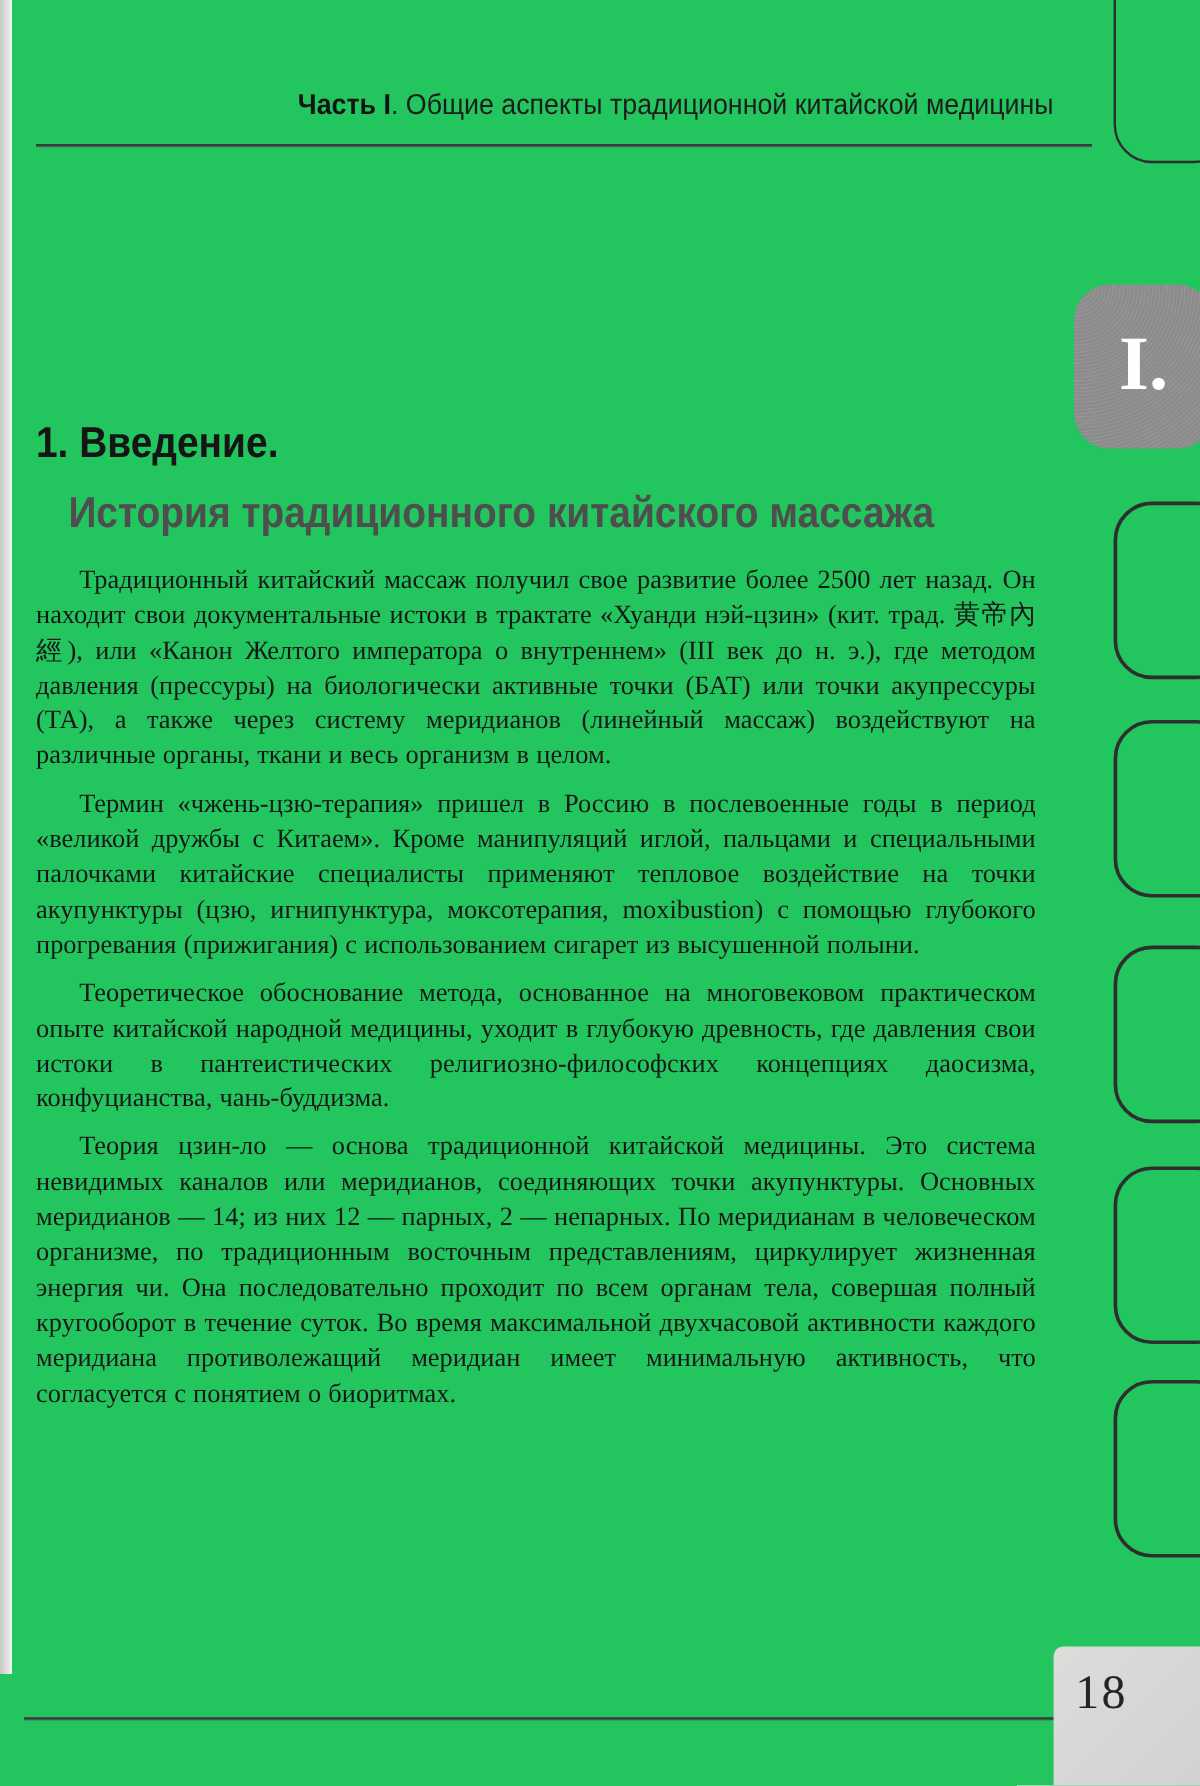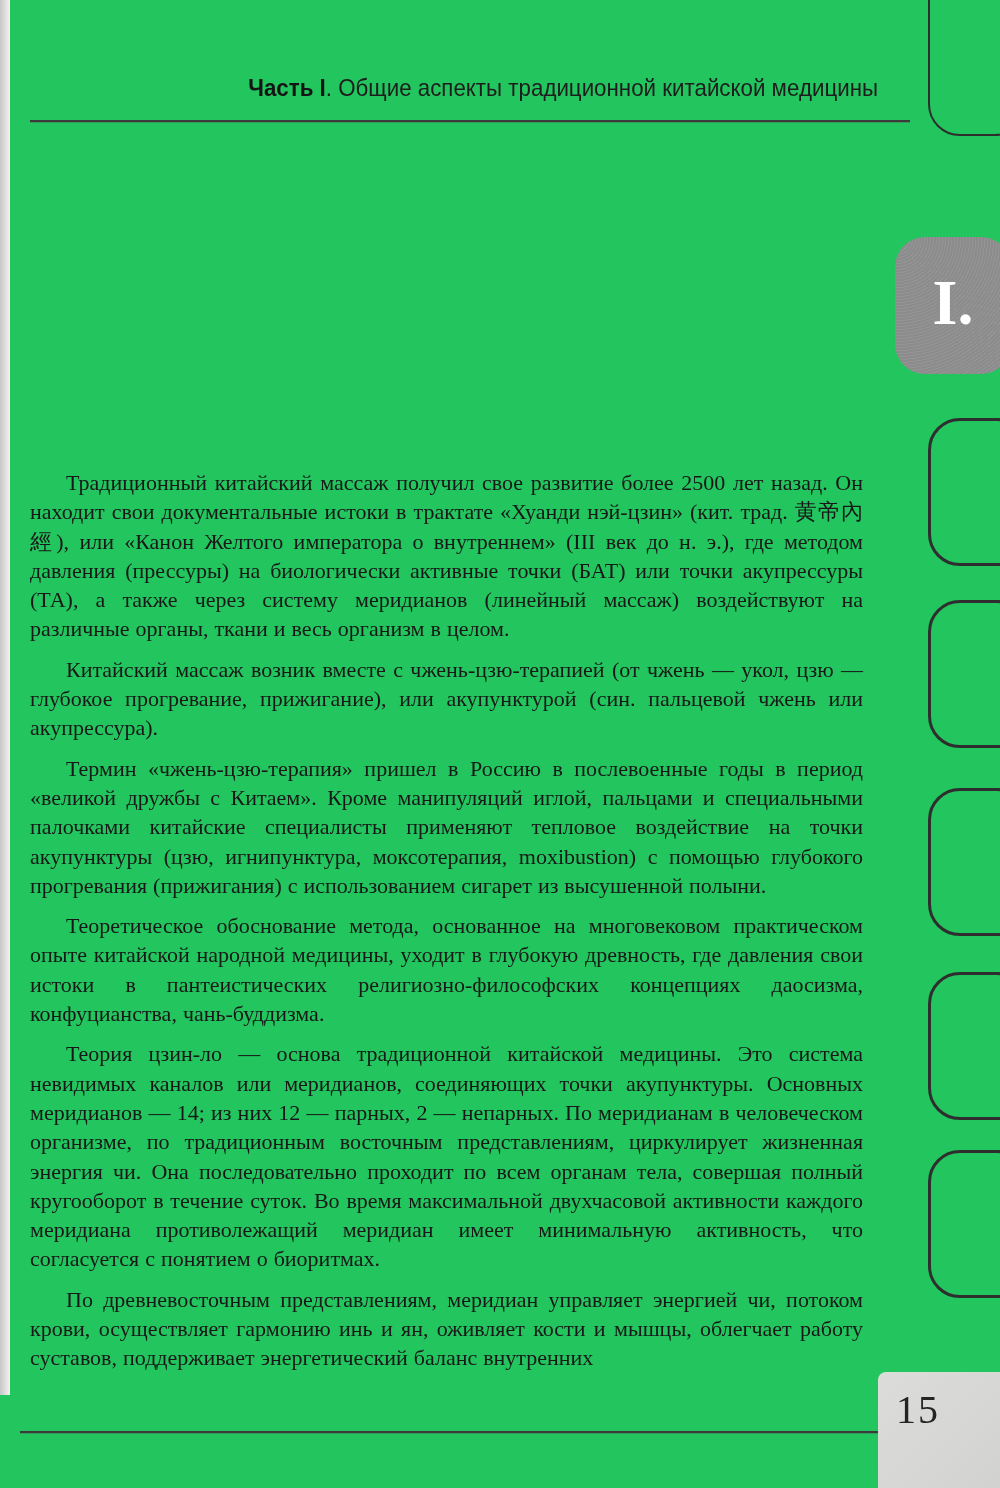--- a/index.html
+++ b/index.html
@@ -103,29 +103,31 @@
   <div class="tab-active">
     <span class="num">I.</span>
   </div>
 
   <div class="tab-outline t1"></div>
   <div class="tab-outline t2"></div>
   <div class="tab-outline t3"></div>
   <div class="tab-outline t4"></div>
   <div class="tab-outline t5"></div>
 
+  <div class="chapter-heading">
+    <span class="h-line1">1. Введение.</span>
+    <span class="h-line2">История традиционного китайского массажа</span>
+  </div>
 
   <div class="body-text">
     <p class="para">Традиционный китайский массаж получил свое развитие более 2500 лет назад. Он находит свои документальные истоки в трактате «Хуанди нэй-цзин» (кит. трад. 黄帝內經), или «Канон Желтого императора о внутреннем» (III век до н. э.), где методом давления (прессуры) на биологически активные точки (БАТ) или точки акупрессуры (ТА), а также через систему меридианов (линей­ный массаж) воздействуют на различные органы, ткани и весь организм в целом.</p>
-    <p class="para">Китайский массаж возник вместе с чжень-цзю-терапией (от чжень — укол, цзю — глубокое прогревание, прижигание), или акупунктурой (син. пальцевой чжень или акупрессура).</p>
     <p class="para">Термин «чжень-цзю-терапия» пришел в Россию в послевоенные годы в период «великой дружбы с Китаем». Кроме манипуляций иглой, пальцами и специальными палочками китайские специалисты применяют тепловое воздействие на точки акупунктуры (цзю, игнипунктура, моксотерапия, moxibustion) с помощью глубокого прогревания (прижигания) с использовани­ем сигарет из высушенной полыни.</p>
     <p class="para">Теоретическое обоснование метода, основанное на многовековом практи­ческом опыте китайской народной медицины, уходит в глубокую древность, где давления свои истоки в пантеистических религиозно-философских концепциях даосизма, конфуцианства, чань-буддизма.</p>
     <p class="para"><span class="lead">Теория цзин-ло</span><span> — основа традиционной китайской медицины. Это систе­ма невидимых каналов или меридианов, соединяющих точки акупунктуры. Основных меридианов — 14; из них 12 — парных, 2 — непарных. По меридиа­нам в человеческом организме, по традиционным восточным представлениям, циркулирует жизненная энергия чи. Она последовательно проходит по всем органам тела, совершая полный кругооборот в течение суток. Во время макси­мальной двухчасовой активности каждого меридиана противолежащий мери­диан имеет минимальную активность, что согласуется с понятием о биоритмах.</span></p>
-    <p class="para">По древневосточным представлениям, меридиан управляет энергией чи, потоком крови, осуществляет гармонию инь и ян, оживляет кости и мышцы, облегчает работу суставов, поддерживает энергетический баланс внутренних</p>
   </div>
 
   <div class="rule-bottom"></div>
 
   <div class="folio-box">
-    <span class="num">15</span>
+    <span class="num">18</span>
   </div>
 
 </div>
 
 </body></html>

